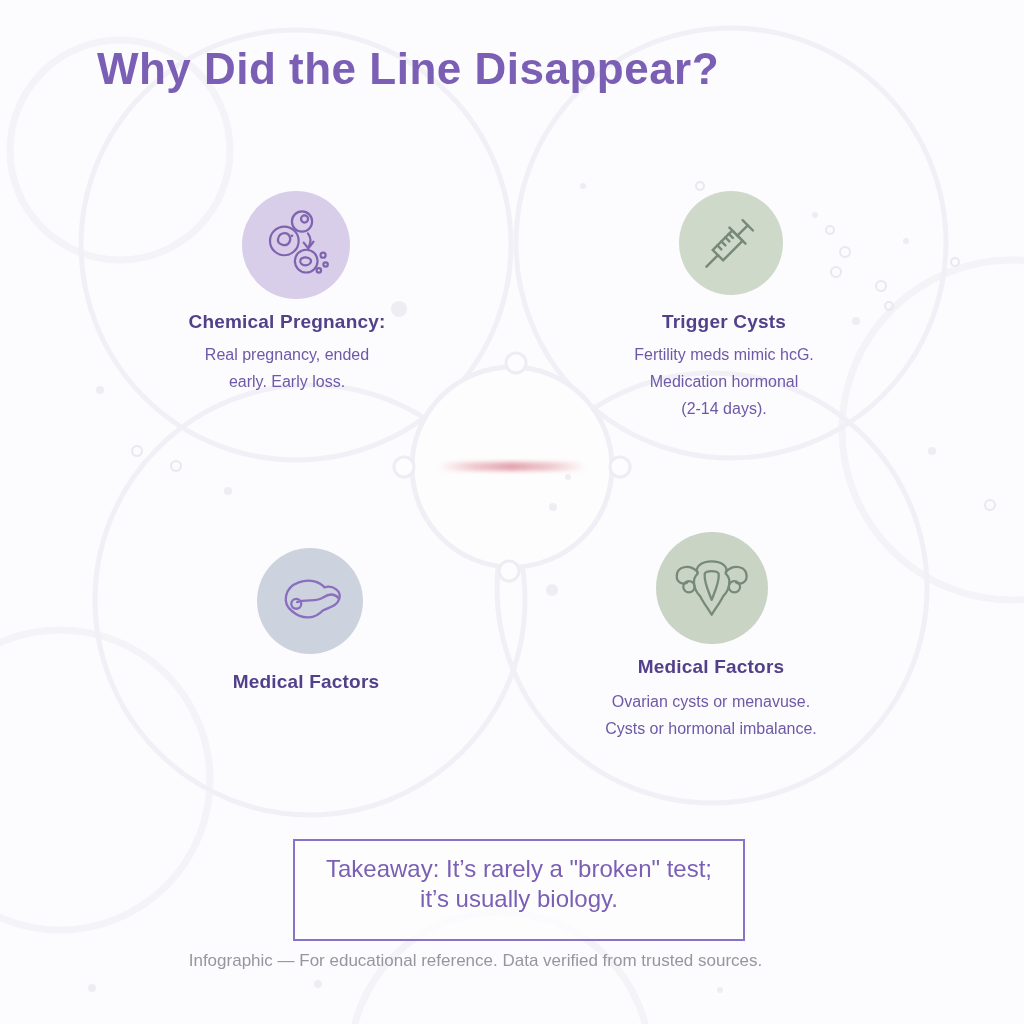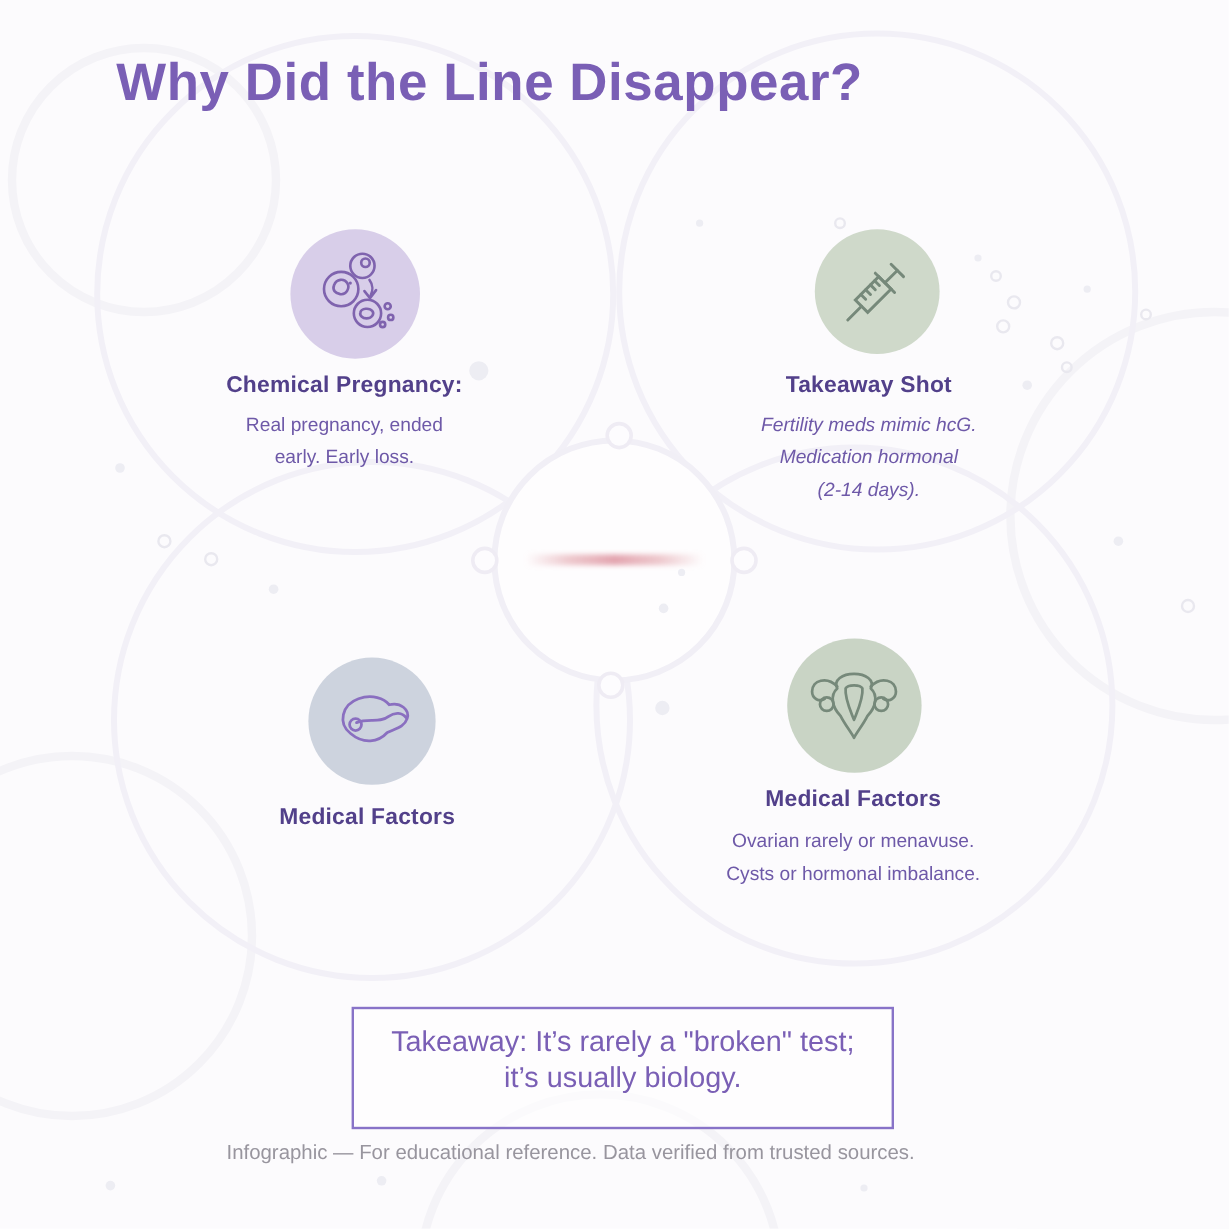--- a/index.html
+++ b/index.html
@@ -151,22 +151,22 @@
         <line x1="62" y1="36" x2="62" y2="64"></line>
         <line x1="62" y1="50" x2="80" y2="50"></line>
         <line x1="80" y1="41" x2="80" y2="59"></line>
         <line x1="36" y1="41" x2="36" y2="48"></line>
         <line x1="43" y1="41" x2="43" y2="48"></line>
         <line x1="50" y1="41" x2="50" y2="48"></line>
         <line x1="56" y1="41" x2="56" y2="48"></line>
       </g>
     </svg>
   </div>
-  <div class="q-heading" style="left:534px;top:311px;">Takeaway Shot</div>
-  <div class="q-body" style="left:534px;top:341px;font-style:italic;">
+  <div class="q-heading" style="left:534px;top:311px;">Trigger Cysts</div>
+  <div class="q-body" style="left:534px;top:341px;">
     <div>Fertility meds mimic hcG.</div>
     <div>Medication hormonal</div>
     <div>(2-14 days).</div>
   </div>
 
   <div class="icon-circle" style="left:257px;top:548px;width:106px;height:106px;background:#cdd3de;">
     <svg viewBox="0 0 100 100" fill="none" stroke="#8a6fc0" stroke-width="2.8" stroke-linecap="round">
       <path d="M28 62 C15 52 19 33 36 27 C50 22 62 27 67 33 C78 30 88 38 85 47 C82 56 73 57 65 61 C56 71 41 73 28 62 Z"></path>
       <path d="M34 51 C46 46 57 52 66 45 C73 40 80 41 84 46"></path>
       <circle cx="33" cy="53" r="6"></circle>
@@ -179,21 +179,21 @@
       <path d="M34 34 C30 26 39 20 50 20 C61 20 70 26 66 34 C73 40 71 52 63 60 C59 68 54 74 50 81 C46 74 41 68 37 60 C29 52 27 40 34 34 Z"></path>
       <path d="M42 34 C44 30 56 30 58 34 C59 44 53 56 50 64 C47 56 41 44 42 34 Z"></path>
       <path d="M34 32 C24 22 10 26 10 37 C10 44 17 47 22 44"></path>
       <circle cx="24" cy="49" r="6.5"></circle>
       <path d="M66 32 C76 22 90 26 90 37 C90 44 83 47 78 44"></path>
       <circle cx="76" cy="49" r="6.5"></circle>
     </svg>
   </div>
   <div class="q-heading" style="left:521px;top:656px;">Medical Factors</div>
   <div class="q-body" style="left:521px;top:688px;">
-    <div>Ovarian rarely or menavuse.</div>
+    <div>Ovarian cysts or menavuse.</div>
     <div>Cysts or hormonal imbalance.</div>
   </div>
 
   <div class="takeaway">
     <div>Takeaway: It’s rarely a "broken" test;</div>
     <div>it’s usually biology.</div>
   </div>
 
   <div class="footer">Infographic — For educational reference. Data verified from trusted sources.</div>
 

